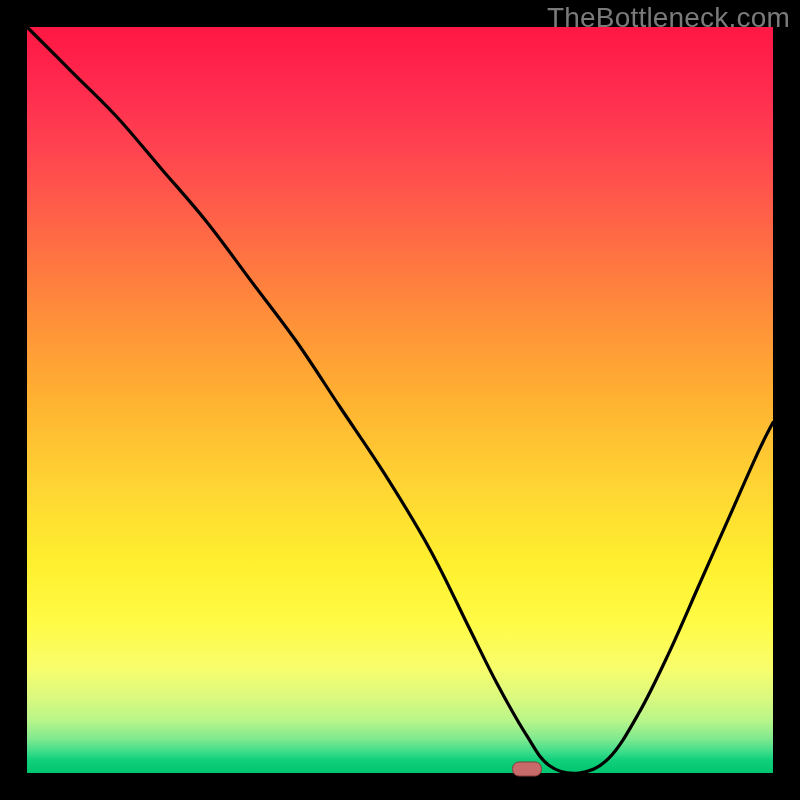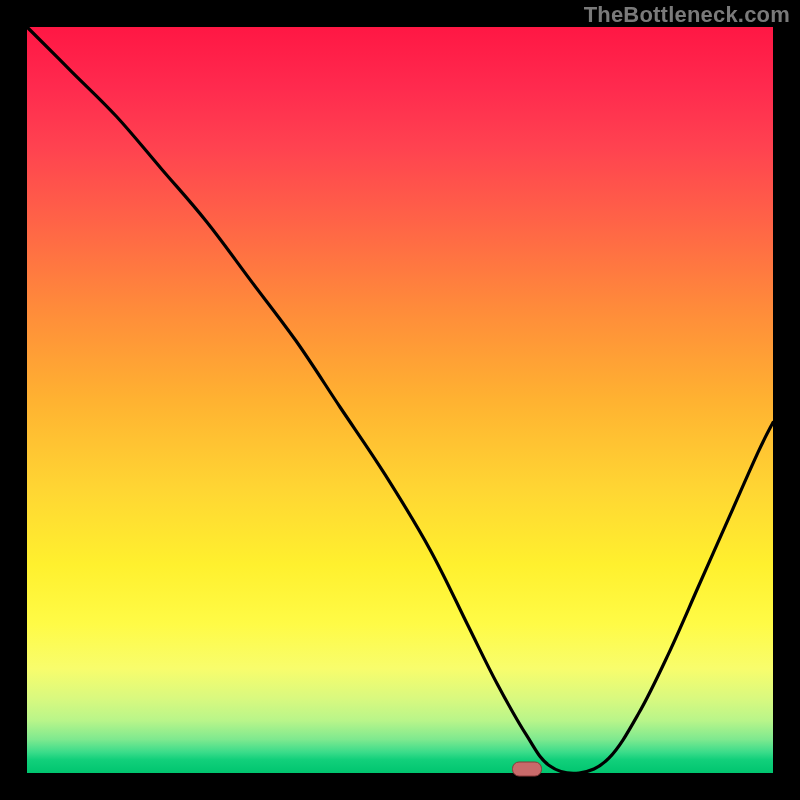--- a/index.html
+++ b/index.html
@@ -43,22 +43,22 @@
       #3bdc8a 97.2%,
       #12d07b 98.2%,
       #00c56f 100%
     );
   }
   .watermark {
     position: absolute;
     top: 2px;
     right: 10px;
     font-family: Arial, Helvetica, sans-serif;
-    font-size: 22px;
-    font-weight: 700;
+    font-size: 28px;
+    font-weight: 400;
     color: #7a7a7a;
     letter-spacing: 0.2px;
     user-select: none;
   }
   svg.curve {
     position: absolute;
     left: 0;
     top: 0;
     width: 746px;
     height: 746px;

